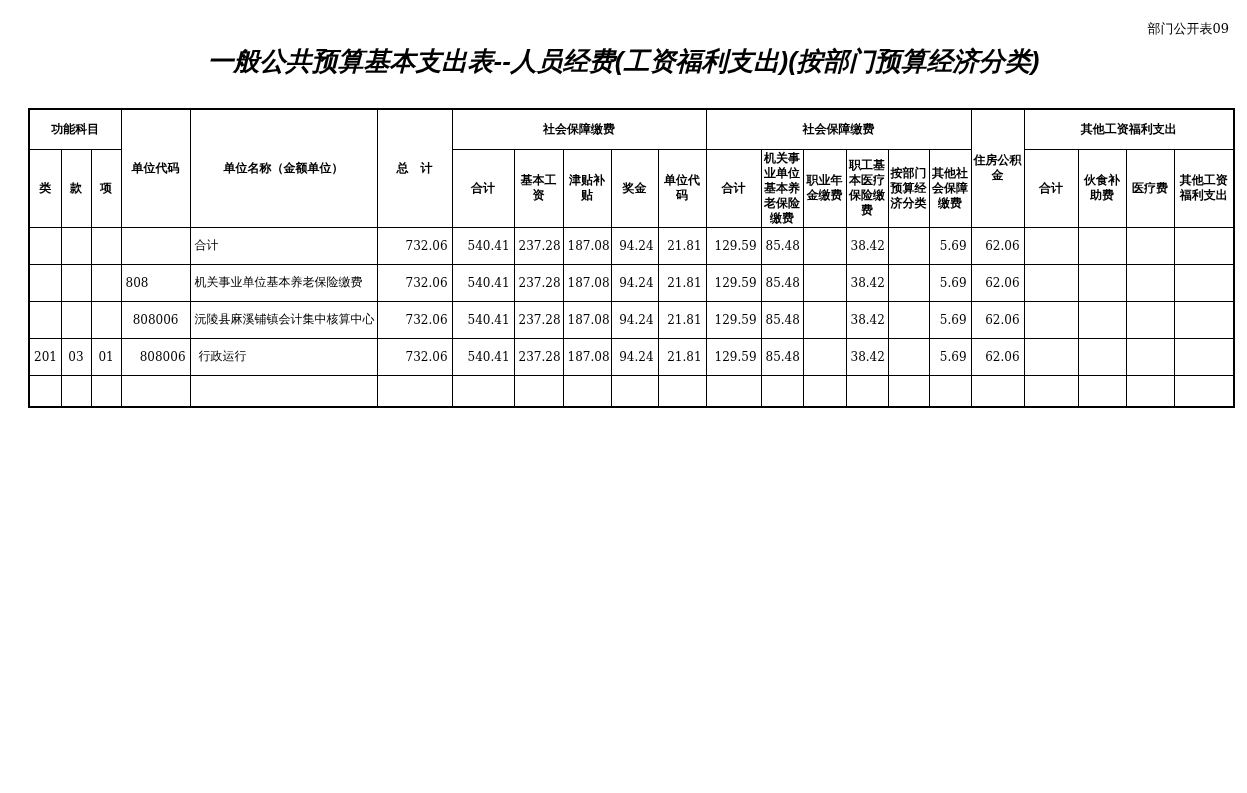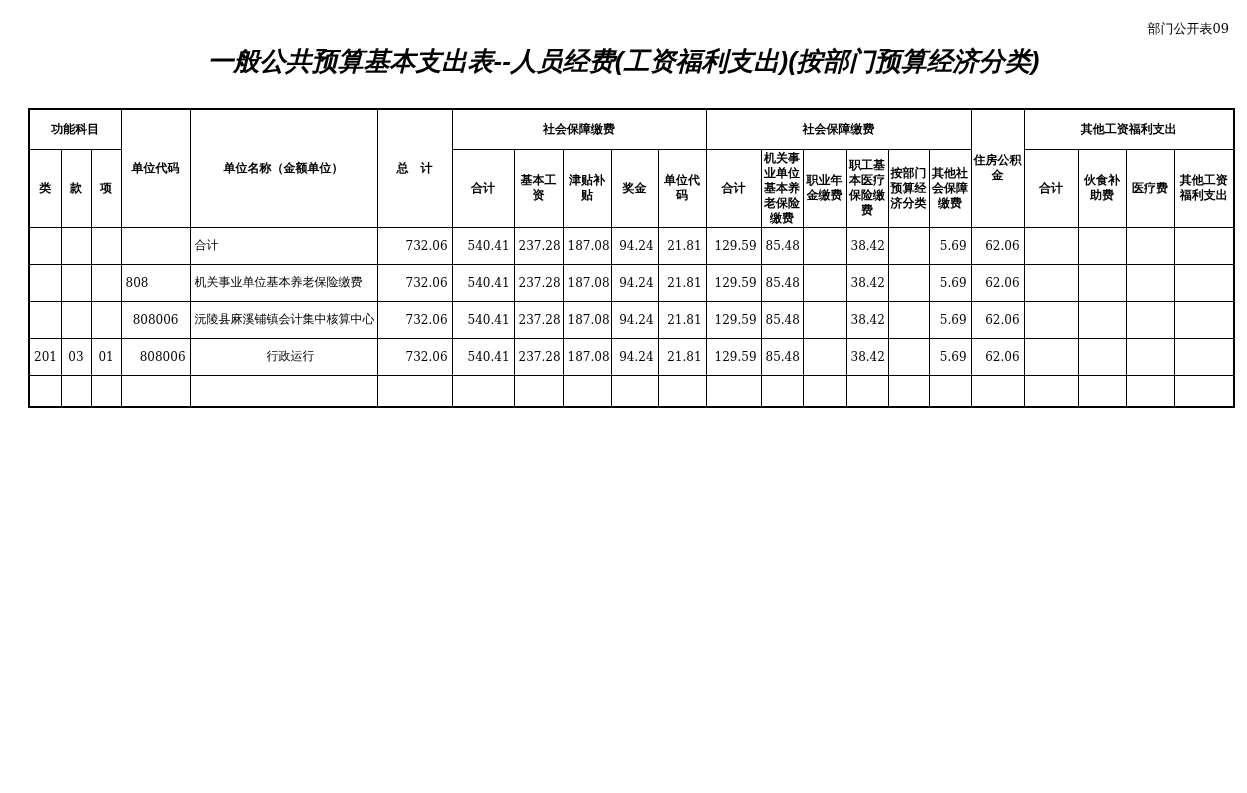--- a/index.html
+++ b/index.html
@@ -39,21 +39,21 @@
   tr.hr2{height:75px;}
   tbody tr{height:37px;}
   tbody tr.last{height:32px;}
   tbody td{
     font-family:"DejaVu Serif",serif;font-size:12px;
     vertical-align:middle;padding:0 4px;
     text-align:right;white-space:nowrap;
   }
   tbody td.al{text-align:left;}
   tbody td.ac{text-align:center;}
-  tbody td.ind{text-align:center;padding-left:18px;}
+  tbody td.ind{text-align:left;padding-left:8px;}
 </style>
 </head>
 <body>
 
 <div class="page">
 
   <div class="doc-code">部门公开表09</div>
 
   <h1 class="title">一般公共预算基本支出表--人员经费(工资福利支出)(按部门预算经济分类)</h1>
 

